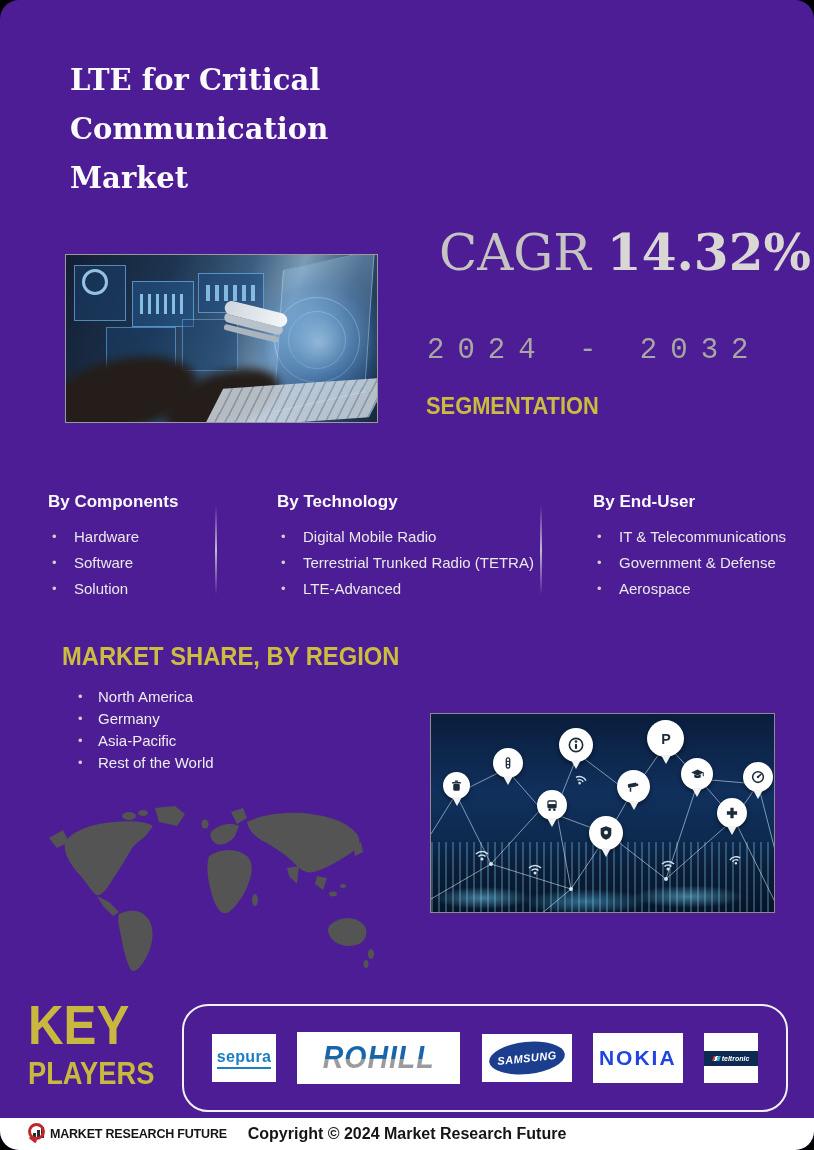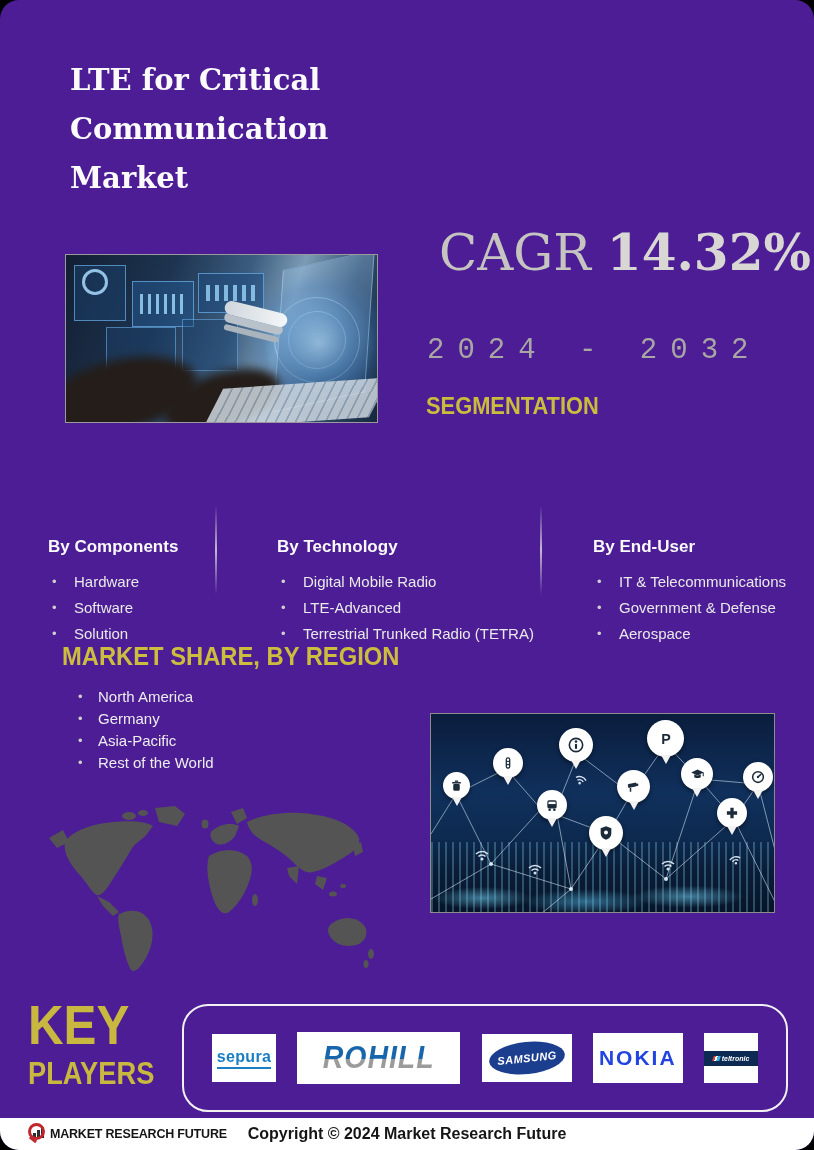--- a/index.html
+++ b/index.html
@@ -74,21 +74,21 @@
     position:absolute; left:427px; top:290px;
     font-family:Liberation Mono, monospace; font-size:29px;
     letter-spacing:13px; color:#a9a7a4; white-space:nowrap;margin-top:44px;
   }
   
   .seg-heading {
     position:absolute; left:426px; top:393px;
     font-size:23px; font-weight:700; color:#cbbc3e;
     transform:scaleX(.95); transform-origin:left top; letter-spacing:0;
   }
-  .seg-col { position:absolute; top:492px;margin-top:45px; }
+  .seg-col { position:absolute; top:492px; }
   .seg-col.c1 { left:48px;  width:165px; }
   .seg-col.c2 { left:277px; width:255px; }
   .seg-col.c3 { left:593px; width:200px; }
   .seg-title { font-size:17px; font-weight:700; color:#fafafa; margin-bottom:12px; }
   .seg-item { position:relative; font-size:15px; color:#e9e9e9; line-height:26px; padding-left:26px; white-space:nowrap; }
   .seg-item::before { content:"•"; position:absolute; left:4px; color:#cfcfcf; font-size:13px; }
   .v-divider {
     position:absolute; top:505px; width:2px; height:90px;
     background:linear-gradient(180deg, rgba(255,255,255,0), rgba(225,225,225,.8), rgba(255,255,255,0));
   }
@@ -240,22 +240,22 @@
   <div class="seg-col c1">
     <div class="seg-title">By Components</div>
     <div class="seg-item">Hardware</div>
     <div class="seg-item">Software</div>
     <div class="seg-item">Solution</div>
   </div>
   <div class="v-divider d1"></div>
   <div class="seg-col c2">
     <div class="seg-title">By Technology</div>
     <div class="seg-item">Digital Mobile Radio</div>
+    <div class="seg-item">Terrestrial Trunked Radio (TETRA)</div>
     <div class="seg-item">LTE-Advanced</div>
-    <div class="seg-item">Terrestrial Trunked Radio (TETRA)</div>
   </div>
   <div class="v-divider d2"></div>
   <div class="seg-col c3">
     <div class="seg-title">By End-User</div>
     <div class="seg-item">IT &amp; Telecommunications</div>
     <div class="seg-item">Government &amp; Defense</div>
     <div class="seg-item">Aerospace</div>
   </div>
 
   <div class="ms-heading">MARKET SHARE, BY REGION</div>

